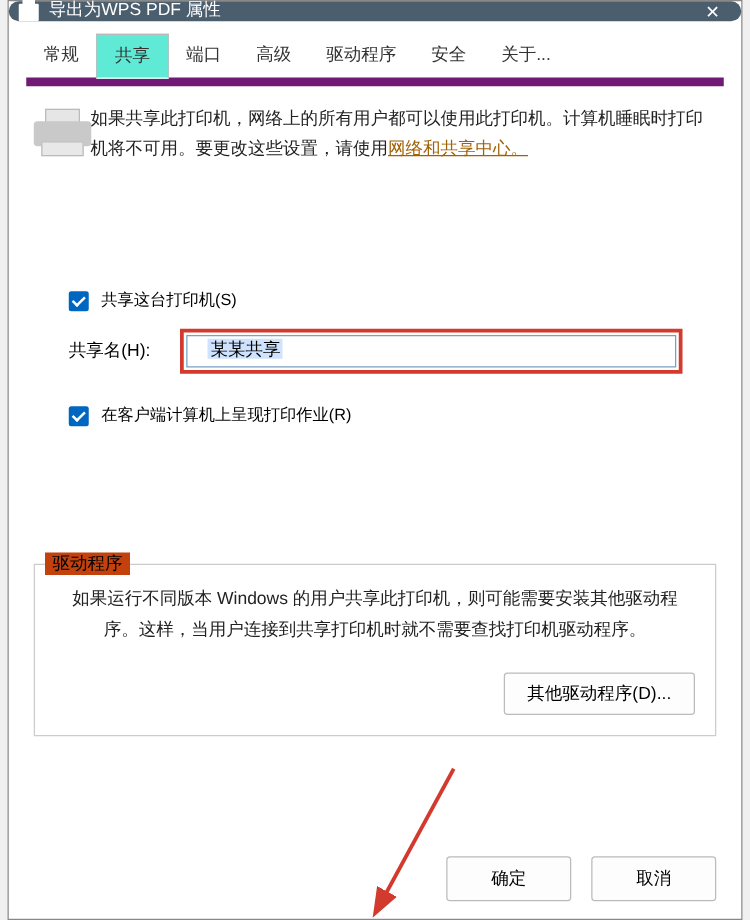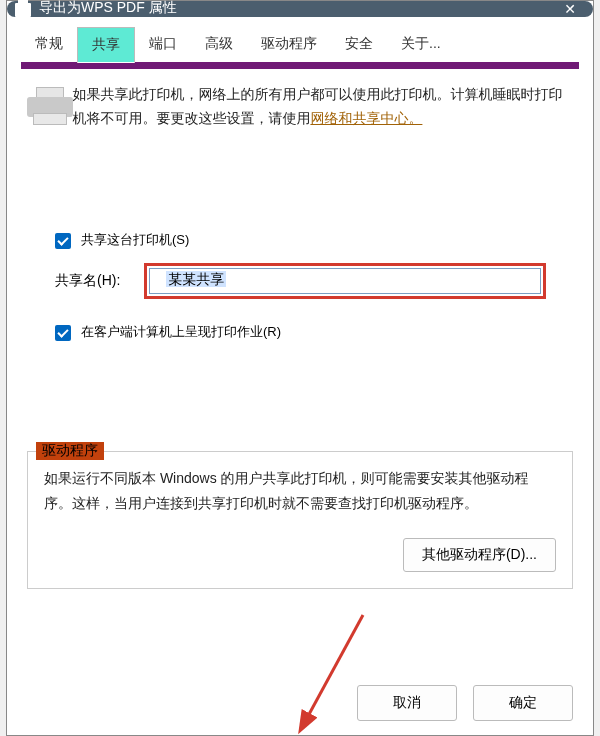--- a/index.html
+++ b/index.html
@@ -170,20 +170,21 @@
     position:absolute;
     top:-10px; left:8px;
     background:#c2410c;
     padding:0 6px;
     font-size:14px;
   }
   .drivers-group .body-text {
     font-size:14px;
     line-height:1.8;
     color:#222;
+    text-align:center;
   }
   .other-drivers-btn {
     margin-top:22px;
     margin-left:auto;
     display:block;
     background:#fdfdfd;
     border:1px solid #bbb;
     border-radius:3px;
     padding:7px 18px;
     font-size:14px;
@@ -276,19 +277,19 @@
       <svg class="arrow-overlay" style="left:270px; top:540px;" width="80" height="130">
         <defs>
           <marker id="ah" markerWidth="10" markerHeight="10" refX="6" refY="3" orient="auto">
             <path d="M0,0 L8,3 L0,6 Z" fill="#d23a2e"></path>
           </marker>
         </defs>
         <line x1="72" y1="6" x2="10" y2="120" stroke="#d23a2e" stroke-width="3" marker-end="url(#ah)"></line>
       </svg>
 
       <div class="dialog-buttons">
+        <div class="btn">确定</div>
         <div class="btn">取消</div>
-        <div class="btn">确定</div>
       </div>
 
     </div>
   </div>
 </div>
 
 </body></html>

